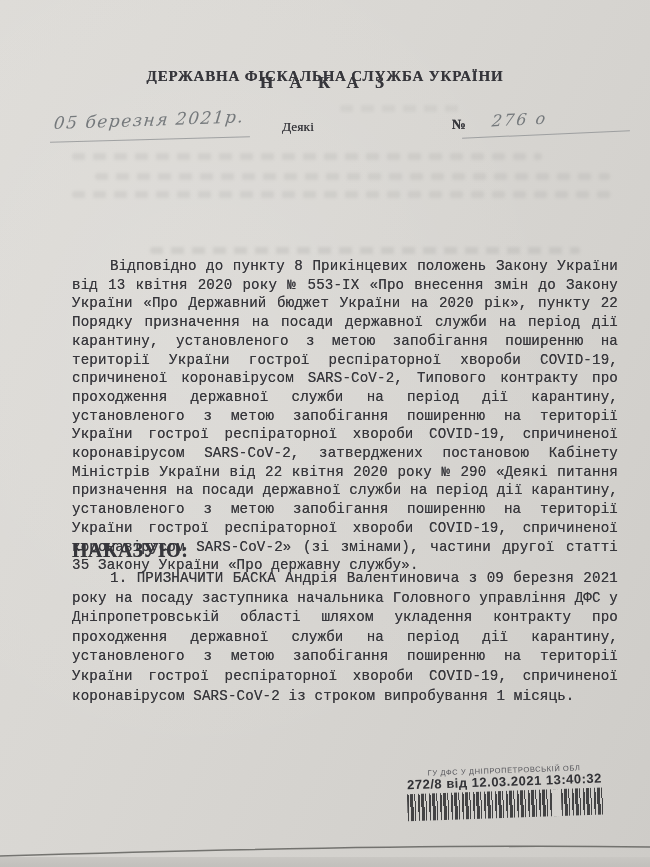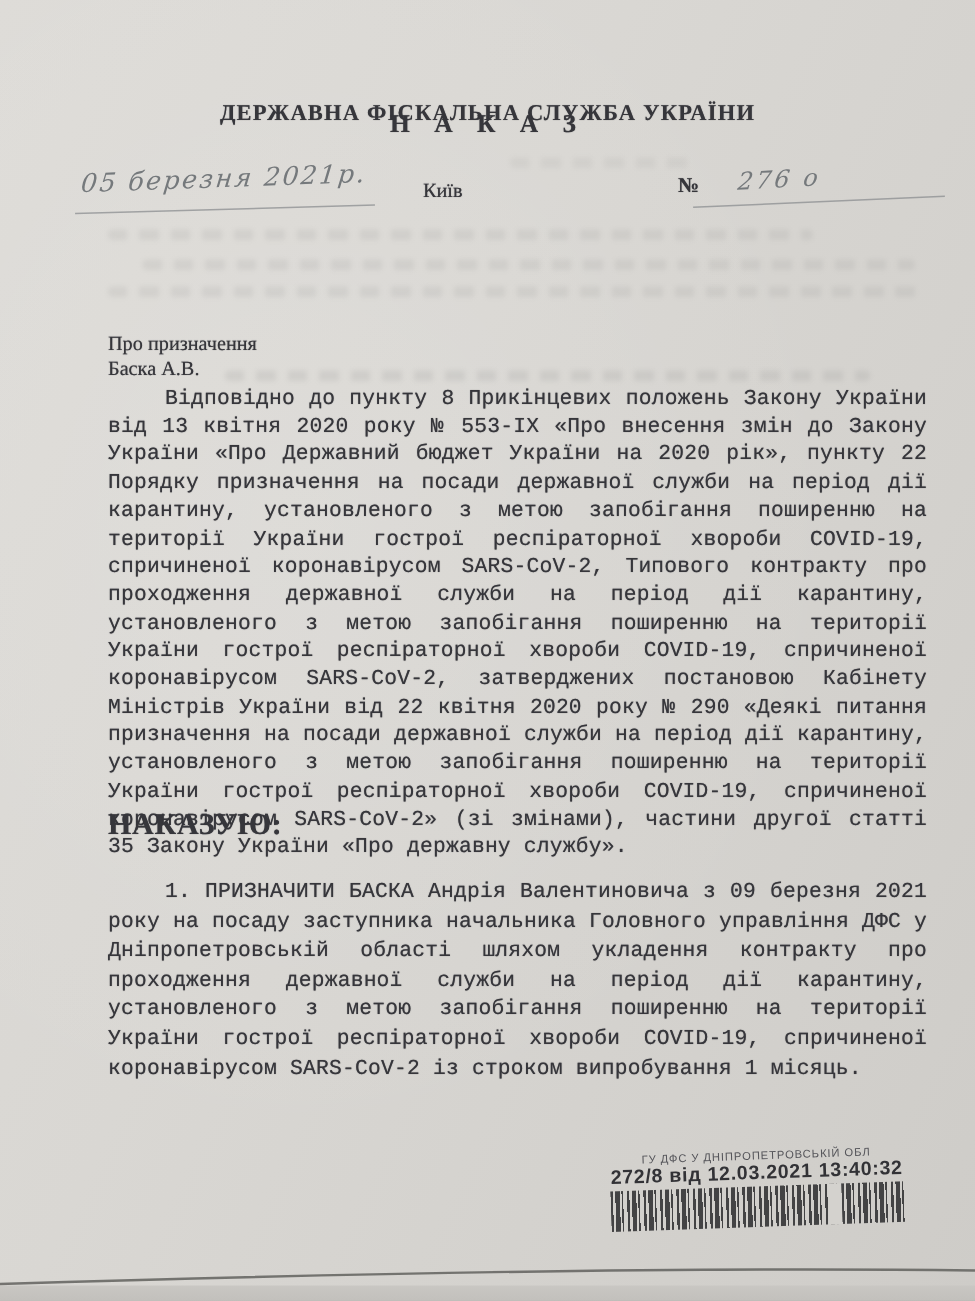--- a/index.html
+++ b/index.html
@@ -57,21 +57,21 @@
   .body-par{
     position:absolute; left:72px; width:546px; margin:0;
     font-size:14.2px; line-height:18.7px;
     text-align:justify; text-indent:38px; letter-spacing:0.15px;font-family:Liberation Mono, monospace;
   }
   .preamble{ top:257px; }
   .order-heading{
     position:absolute; left:72px; top:539px;
     font-weight:bold; font-size:20px; letter-spacing:0.5px;
   }
-  .item1{ top:569px; line-height:19.6px;margin-top:17px; }
+  .item1{ top:569px; line-height:19.6px; }
   .item2{ top:701px; line-height:19.6px; }
   .stamp{
     position:absolute; left:388px; top:770px; width:232px;
     transform:rotate(-2deg); transform-origin:left top;
     color:#3f3f44;
   }
   .stamp-line1{
     font-family:"Liberation Sans", sans-serif;
     font-size:7.5px; letter-spacing:0.6px; text-align:center;
     color:#55555a; white-space:nowrap;
@@ -120,30 +120,26 @@
   <div class="bleed b3"></div>
   <div class="bleed b4"></div>
   <div class="bleed b5"></div>
 
   <div class="org txt">ДЕРЖАВНА ФІСКАЛЬНА СЛУЖБА УКРАЇНИ</div>
   <div class="doctype txt">Н А К А З</div>
 
   <div class="hw-date handwritten">05 березня 2021р.</div>
   <div class="uline uline-date"></div>
 
-  <div class="city txt">Київ</div>
+  <div class="city txt">Деякі</div>
 
   <div class="num-label txt">№</div>
   <div class="hw-num handwritten">276 о</div>
   <div class="uline uline-num"></div>
 
-  <div class="subject txt">
-    <div>Про призначення</div>
-    <div>Баска А.В.</div>
-  </div>
 
   <p class="body-par preamble txt">Відповідно до пункту 8 Прикінцевих положень Закону України від 13 квітня 2020 року № 553-IX «Про внесення змін до Закону України «Про Державний бюджет України на 2020 рік», пункту 22 Порядку призначення на посади державної служби на період дії карантину, установленого з метою запобігання поширенню на території України гострої респіраторної хвороби COVID-19, спричиненої коронавірусом SARS-CoV-2, Типового контракту про проходження державної служби на період дії карантину, установленого з метою запобігання поширенню на території України гострої респіраторної хвороби COVID-19, спричиненої коронавірусом SARS-CoV-2, затверджених постановою Кабінету Міністрів України від 22 квітня 2020 року № 290 «Деякі питання призначення на посади державної служби на період дії карантину, установленого з метою запобігання поширенню на території України гострої респіраторної хвороби COVID-19, спричиненої коронавірусом SARS-CoV-2» (зі змінами), частини другої статті 35 Закону України «Про державну службу».</p>
 
   <div class="order-heading txt">НАКАЗУЮ:</div>
 
   <p class="body-par item1 txt">1. ПРИЗНАЧИТИ БАСКА Андрія Валентиновича з 09 березня 2021 року на посаду заступника начальника Головного управління ДФС у Дніпропетровській області шляхом укладення контракту про проходження державної служби на період дії карантину, установленого з метою запобігання поширенню на території України гострої респіраторної хвороби COVID-19, спричиненої коронавірусом SARS-CoV-2 із строком випробування 1 місяць.</p>
 
   <div class="stamp">
     <div class="stamp-line1">ГУ ДФС У ДНІПРОПЕТРОВСЬКІЙ ОБЛ</div>
     <div class="stamp-line2">272/8 від 12.03.2021 13:40:32</div>

